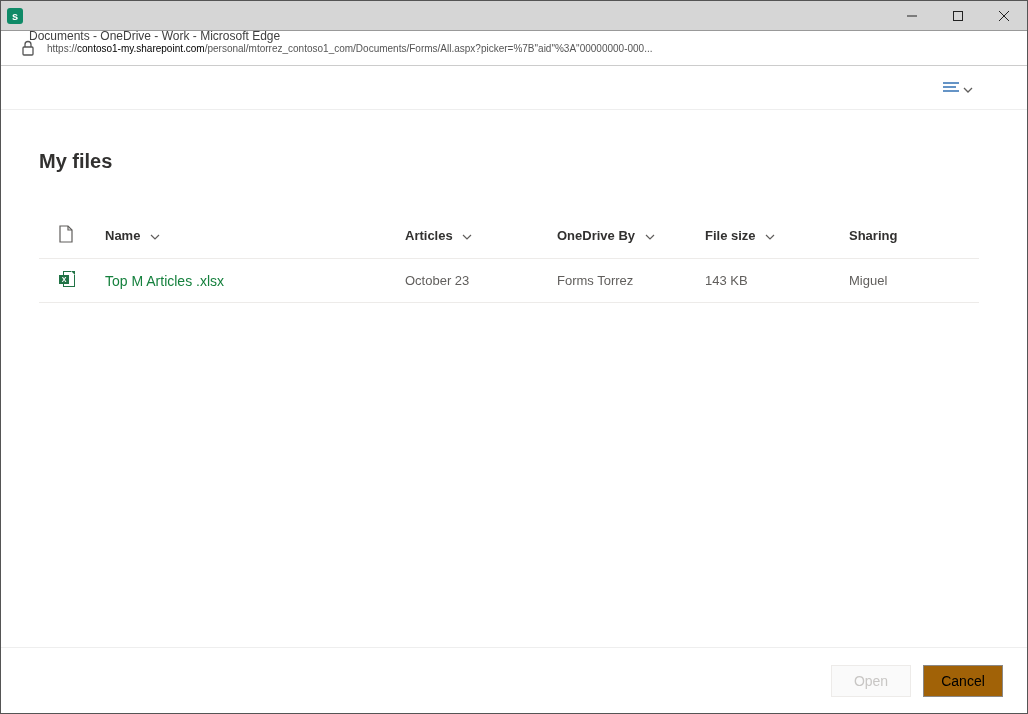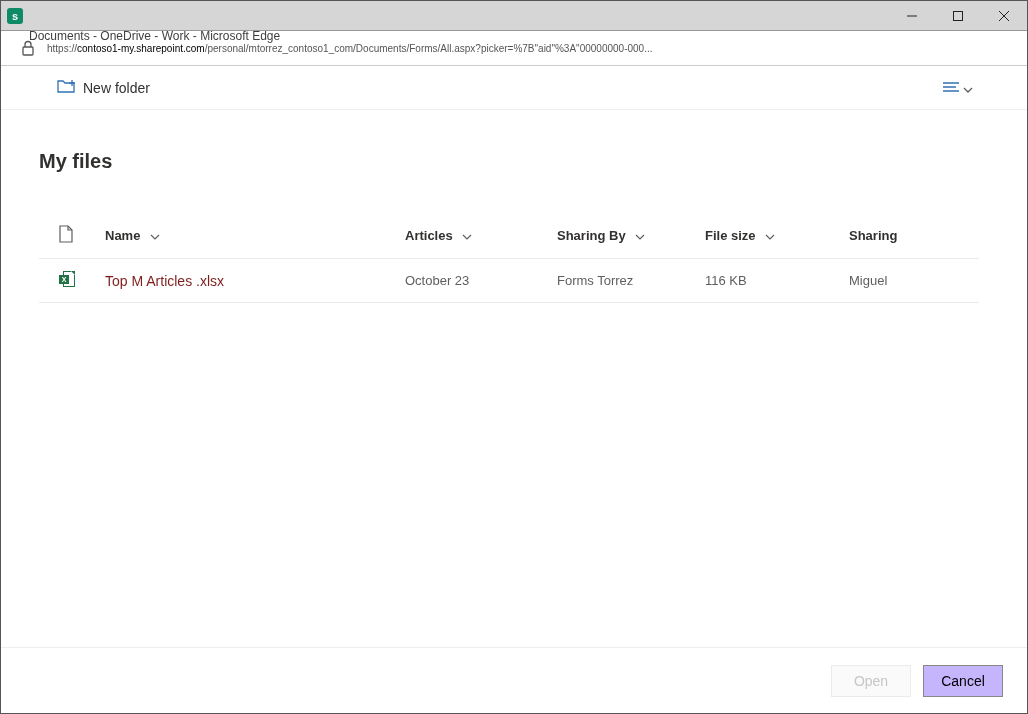--- a/index.html
+++ b/index.html
@@ -52,36 +52,36 @@
 .page-body {
   flex: 1; overflow-y: scroll; padding: 0 38px;
 }
 .page-title { font-size: 20px; font-weight: 600; margin: 40px 0 40px 0; }
 .file-table { width: 940px; border-collapse: collapse; font-size: 13px; }
 .file-table th, .file-table td {
   text-align: left; font-weight: 600; padding: 12px 8px;
   border-bottom: 1px solid #edebe9;
 }
 .file-table td { font-weight: 400; color: #605e5c; }
-.file-table td.name-cell { color: #7f1d1d; font-size: 14px; margin-left: 38px; }
+.file-table td.name-cell { color: #15803d; font-size: 14px; margin-left: 38px; }
 .col-icon { width: 58px; padding-left: 20px !important; }
 .col-name { width: 300px; }
 .col-modified { width: 152px; }
 .col-modifiedby { width: 148px; }
 .col-size { width: 144px; }
 .col-sharing { }
 .sort-chevron { margin-left: 6px; color: #605e5c; }
 .footer {
   height: 66px; border-top: 1px solid #eee;
   display: flex; align-items: center; justify-content: flex-end;
   padding: 0 24px; gap: 12px;
 }
 .btn {
   min-width: 80px; height: 32px; border: 1px solid #8a8886;
-  background: #c4b5fd; cursor: pointer; font-size: 14px;
+  background: #a16207; cursor: pointer; font-size: 14px;
 }
 .btn:disabled { color: #c8c6c4; border-color: #edebe9; background: #fafafa; cursor: default; }
 .icon-doc { color: #605e5c; }
 .excel-icon {
   width: 16px; height: 16px; position: relative; display: inline-block;
 }
 .excel-icon .page {
   position: absolute; right: 0; top: 0; width: 12px; height: 16px;
   background: #fff; border: 1px solid #217346;
 }
@@ -129,30 +129,20 @@
       </svg>
   </span>
   <div class="url">
     <span>https://</span><span class="bold">contoso1-my.sharepoint.com</span><span>/personal/mtorrez_contoso1_com/Documents/Forms/All.aspx?picker=%7B"aid"%3A"00000000-000...</span>
   </div>
 </div>
 
 <div class="content-wrap">
 
   <div class="toolbar">
-    <div class="new-folder">
-      <span class="folder-icon">
-        <svg width="18" height="16" viewBox="0 0 18 16">
-            <path d="M1 3 h5 l2 2 h9 v9 h-16 z" fill="none" stroke="#3270b3" stroke-width="1.3"></path>
-            <line x1="15" y1="2" x2="15" y2="8" stroke="#3270b3" stroke-width="1.3"></line>
-            <line x1="12" y1="5" x2="18" y2="5" stroke="#3270b3" stroke-width="1.3"></line>
-          </svg>
-      </span>
-      <span>New folder</span>
-    </div>
     <div class="spacer"></div>
     <div class="view-btn">
       <span>
         <svg width="16" height="12" viewBox="0 0 16 12">
             <line x1="0" y1="2" x2="16" y2="2" stroke="#3270b3" stroke-width="1.5"></line>
             <line x1="0" y1="6" x2="13" y2="6" stroke="#3270b3" stroke-width="1.5"></line>
             <line x1="0" y1="10" x2="16" y2="10" stroke="#3270b3" stroke-width="1.5"></line>
           </svg>
       </span>
       <span>
@@ -187,21 +177,21 @@
           </th>
           <th class="col-modified">
             <span>Articles</span>
             <span class="sort-chevron">
               <svg width="10" height="6" viewBox="0 0 10 6">
                   <path d="M1 1 L5 5 L9 1" fill="none" stroke="#605e5c" stroke-width="1.2"></path>
                 </svg>
             </span>
           </th>
           <th class="col-modifiedby">
-            <span>Sharing By</span>
+            <span>OneDrive By</span>
             <span class="sort-chevron">
               <svg width="10" height="6" viewBox="0 0 10 6">
                   <path d="M1 1 L5 5 L9 1" fill="none" stroke="#605e5c" stroke-width="1.2"></path>
                 </svg>
             </span>
           </th>
           <th class="col-size">
             <span>File size</span>
             <span class="sort-chevron">
               <svg width="10" height="6" viewBox="0 0 10 6">
@@ -217,21 +207,21 @@
       <tbody>
         <tr>
           <td class="col-icon">
             <span class="excel-icon">
               <span class="page"></span><span class="fold"></span><span class="badge">X</span>
             </span>
           </td>
           <td class="name-cell">Top M Articles .xlsx</td>
           <td>October 23</td>
           <td>Forms Torrez</td>
-          <td>116 KB</td>
+          <td>143 KB</td>
           <td>Miguel</td>
         </tr>
       </tbody>
     </table>
   </div>
 
   <div class="footer">
     <button class="btn" disabled="">Open</button>
     <button class="btn">Cancel</button>
   </div>

